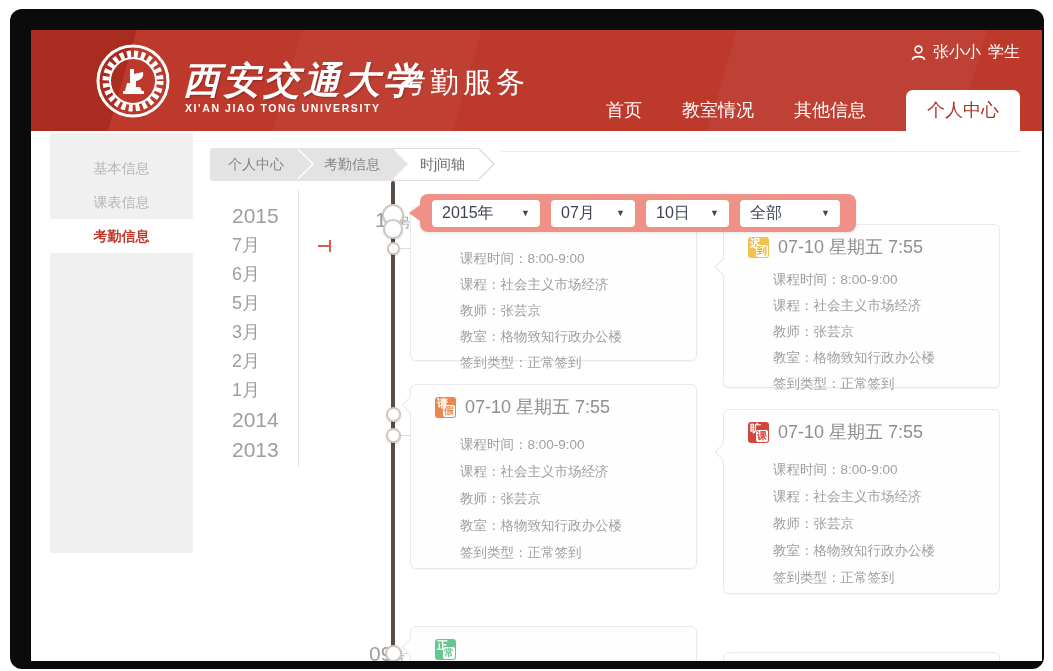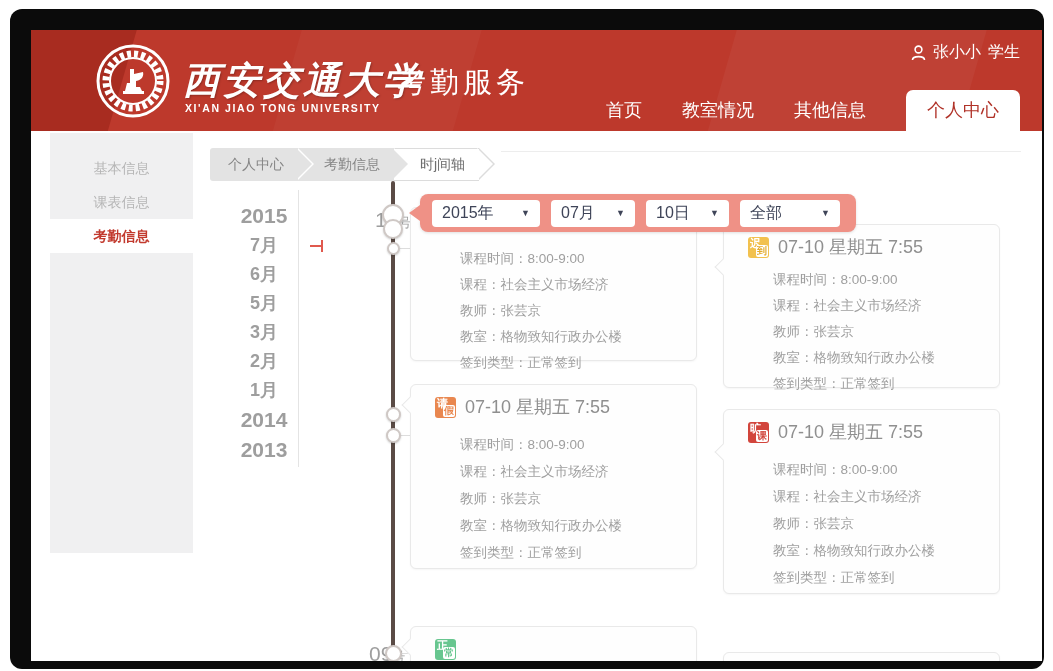--- a/index.html
+++ b/index.html
@@ -52,21 +52,21 @@
   .bc-seg::after { content:""; position:absolute; right:-14px; top:0;
       border-top:16.5px solid transparent; border-bottom:16.5px solid transparent;
       border-left:16px solid #e3e3e3; }
   .bc-seg.active { background:#fff; color:#6e6e6e;
       border-top:1px solid #dcdcdc; border-bottom:1px solid #dcdcdc; line-height:31px; }
   .bc-seg.active::before { border-left-color:#dcdcdc; right:-16px; top:-1px; }
   .bc-seg.active::after { border-left-color:#fff; right:-14px; top:-1px; }
   .top-rule { position:absolute; left:470px; top:121px; width:520px; height:1px; background:#ededed; }
 
   
-  .yearnav { position:absolute; left:193px; top:171px; width:80px; text-align:center; color:#9e9e9e;font-weight:bold; }
+  .yearnav { position:absolute; left:201px; top:171px; width:80px; text-align:left; color:#9e9e9e; }
   .yn-item { position:relative; cursor:pointer; }
   .yn-year { font-size:21px; height:30px; line-height:30px; }
   .yn-month { font-size:18px; height:29px; line-height:29px; }
   .yn-tick { position:absolute; right:-19px; top:14px; width:13px; height:2px; background:#e0594e; }
   .yn-tick::after { content:""; position:absolute; right:0; top:-5px; width:2px; height:12px; background:#e0594e; }
   .yn-rule { position:absolute; left:267px; top:160px; width:1px; height:277px; background:#e4e4e4; }
   .daylabel { position:absolute; color:#9e9e9e; cursor:pointer;margin-left:24px; }
   .daylabel .num { font-size:21px; }
   .daylabel .suf { font-size:13px; }
   .day-top { left:320px; top:178px; }

